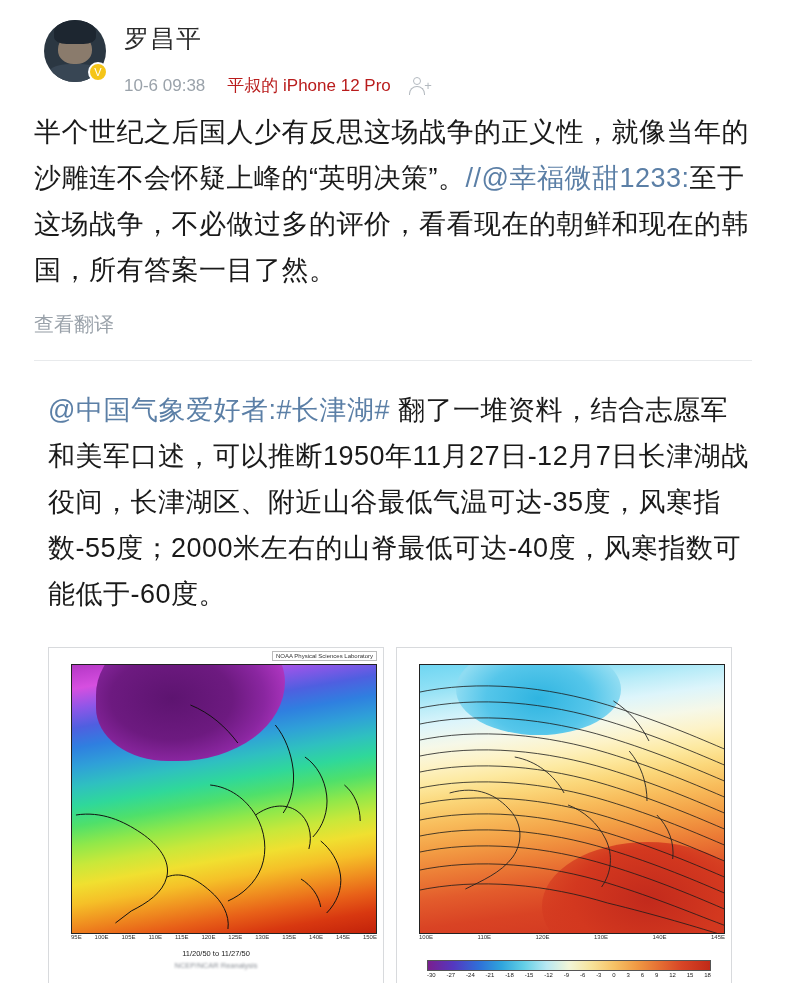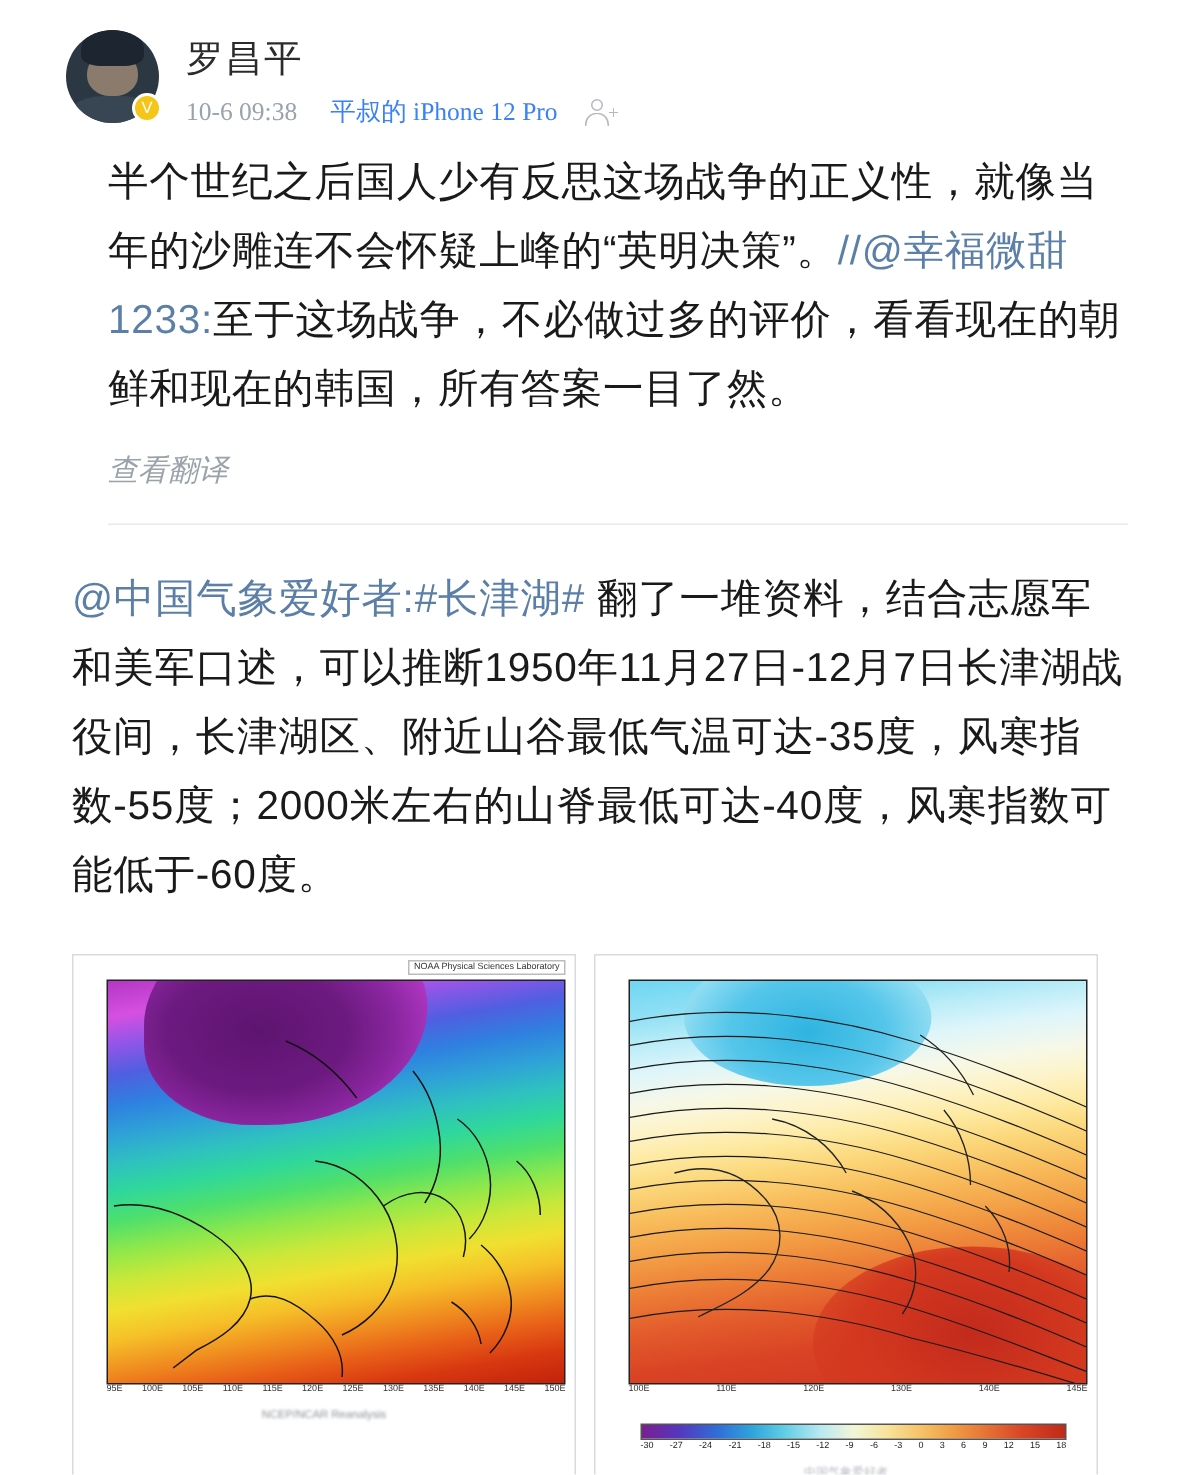--- a/index.html
+++ b/index.html
@@ -95,29 +95,28 @@
   }
   .username {
     font-size: 25px;
     color: #2b2b2b;
     font-weight: normal;
     letter-spacing: 1px;
   }
   .meta-row {
     display: flex;
     align-items: center;
-    margin-top: 8px;
+    margin-top: 19px;
     color: #9aa2aa;
     font-size: 17px;
-    font-family: Liberation Serif, serif;
   }
   .meta-time { color: #9aa2aa; }
   .meta-source {
     margin-left: 22px;
-    color: #3b82f6;
+    color: #b91c1c;
   }
   .meta-icon {
     margin-left: 16px;
     width: 20px;
     height: 20px;
     position: relative;
     opacity: .75;
   }
   .meta-icon .ph-head {
     position: absolute;
@@ -139,36 +138,35 @@
   .meta-icon .ph-plus {
     position: absolute;
     right: -5px; top: 3px;
     color: #9aa2aa;
     font-size: 13px;
     line-height: 1;
   }
 
   
   .content {
-    padding: 6px 48px 0 72px;
+    padding: 6px 48px 0 34px;
   }
   .main-text {
     font-size: 27px;
     line-height: 46px;
     color: #1a1a1a;
     letter-spacing: 0.5px;
   }
   .mention {
     color: #5b7fa6;
   }
   .translate-link {
     margin-top: 18px;
     font-size: 20px;
     color: #9aa2aa;
-    font-style: italic;
   }
   .divider {
     margin: 22px 0 0 0;
     height: 1px;
     background: #e8eaec;
   }
   .quoted {
     padding: 26px 48px 0 48px;
     font-size: 27px;
     line-height: 46px;
@@ -415,20 +413,21 @@
           <span class="axis-label">115E</span>
           <span class="axis-label">120E</span>
           <span class="axis-label">125E</span>
           <span class="axis-label">130E</span>
           <span class="axis-label">135E</span>
           <span class="axis-label">140E</span>
           <span class="axis-label">145E</span>
           <span class="axis-label">150E</span>
         </div>
         <div class="cap">
+          <div>11/20/50  to  11/27/50</div>
           <div class="blur">NCEP/NCAR Reanalysis</div>
         </div>
       </div>
     </div>
 
     <div class="map-card map-right">
       <div class="map-inner">
         <div class="plot-area">
           <div class="rmap"></div>
           <div class="rmap-cool"></div>

